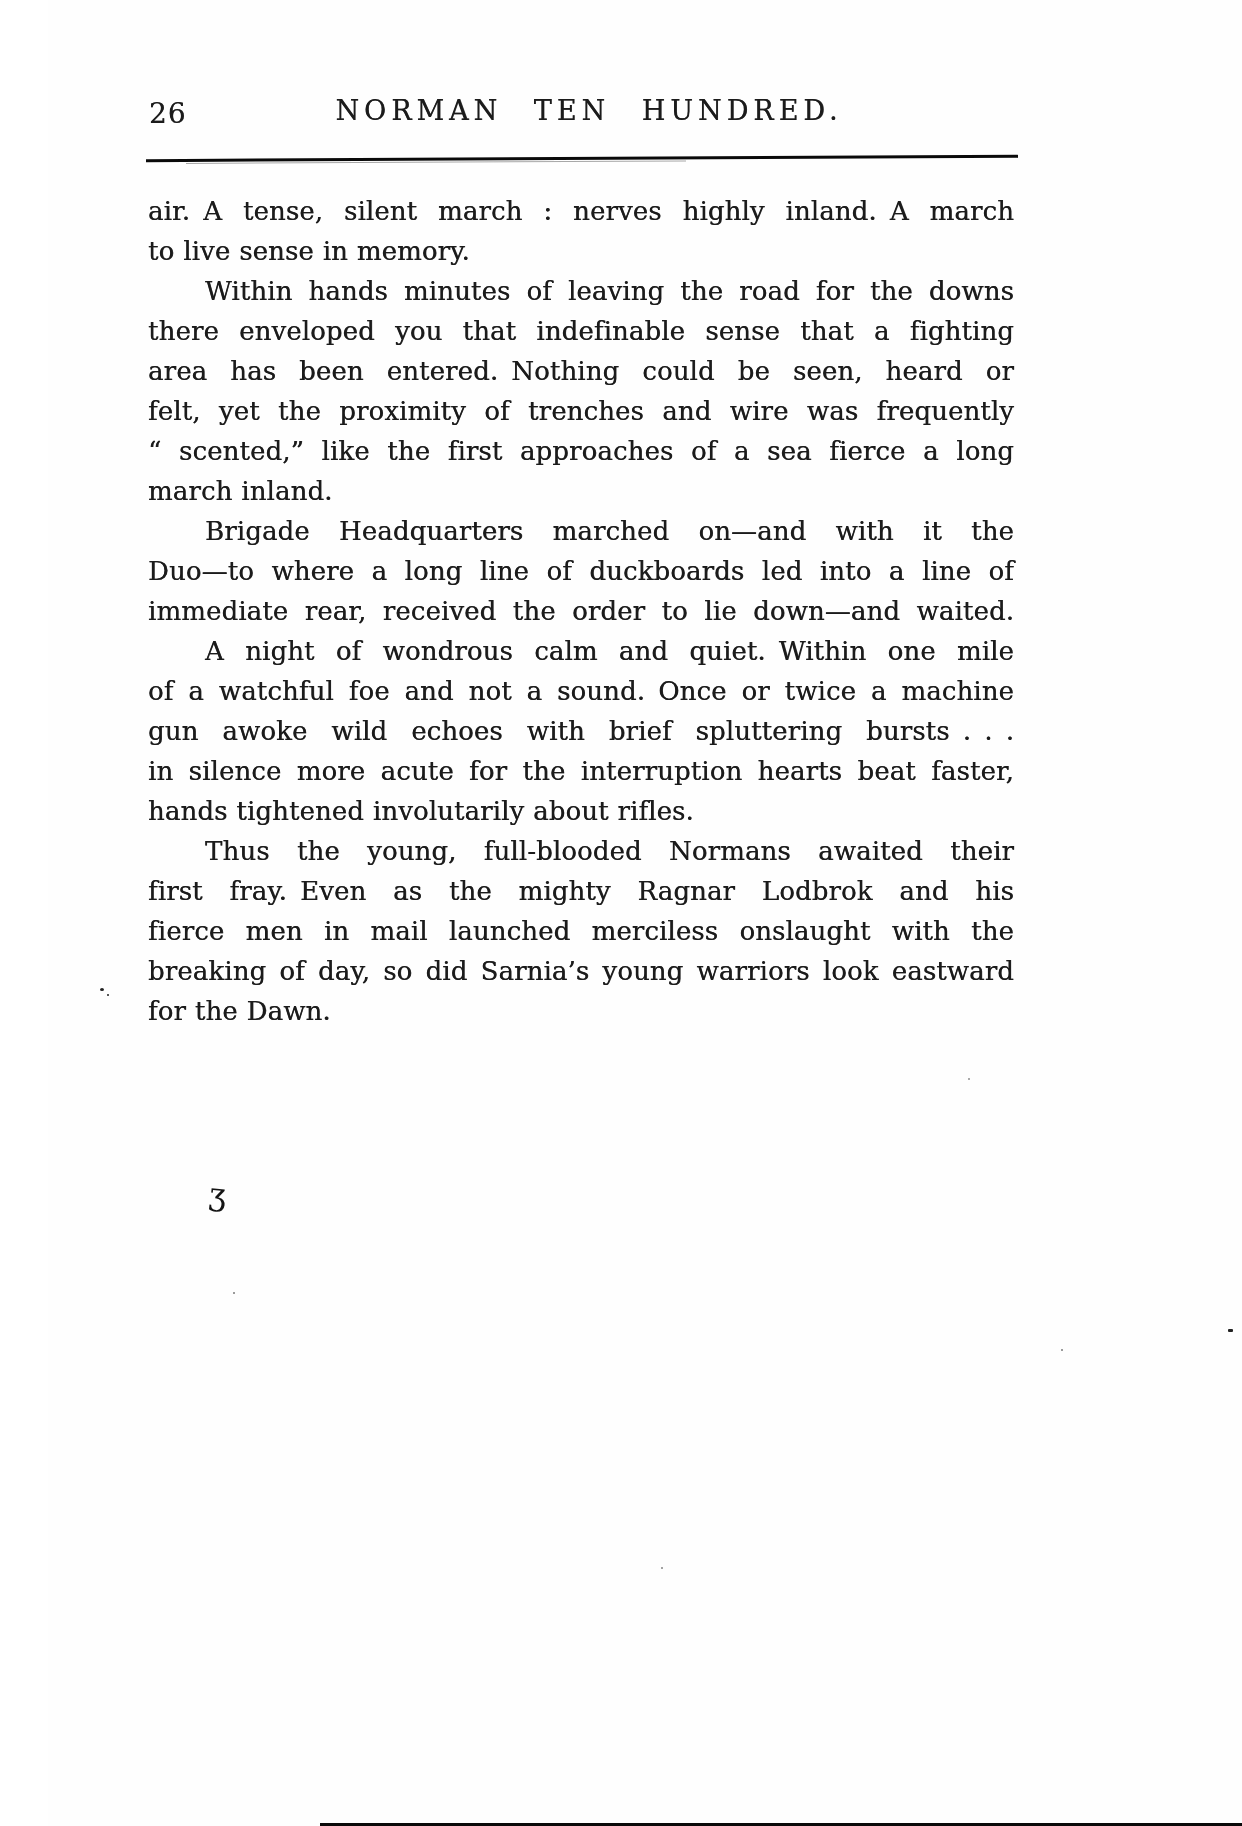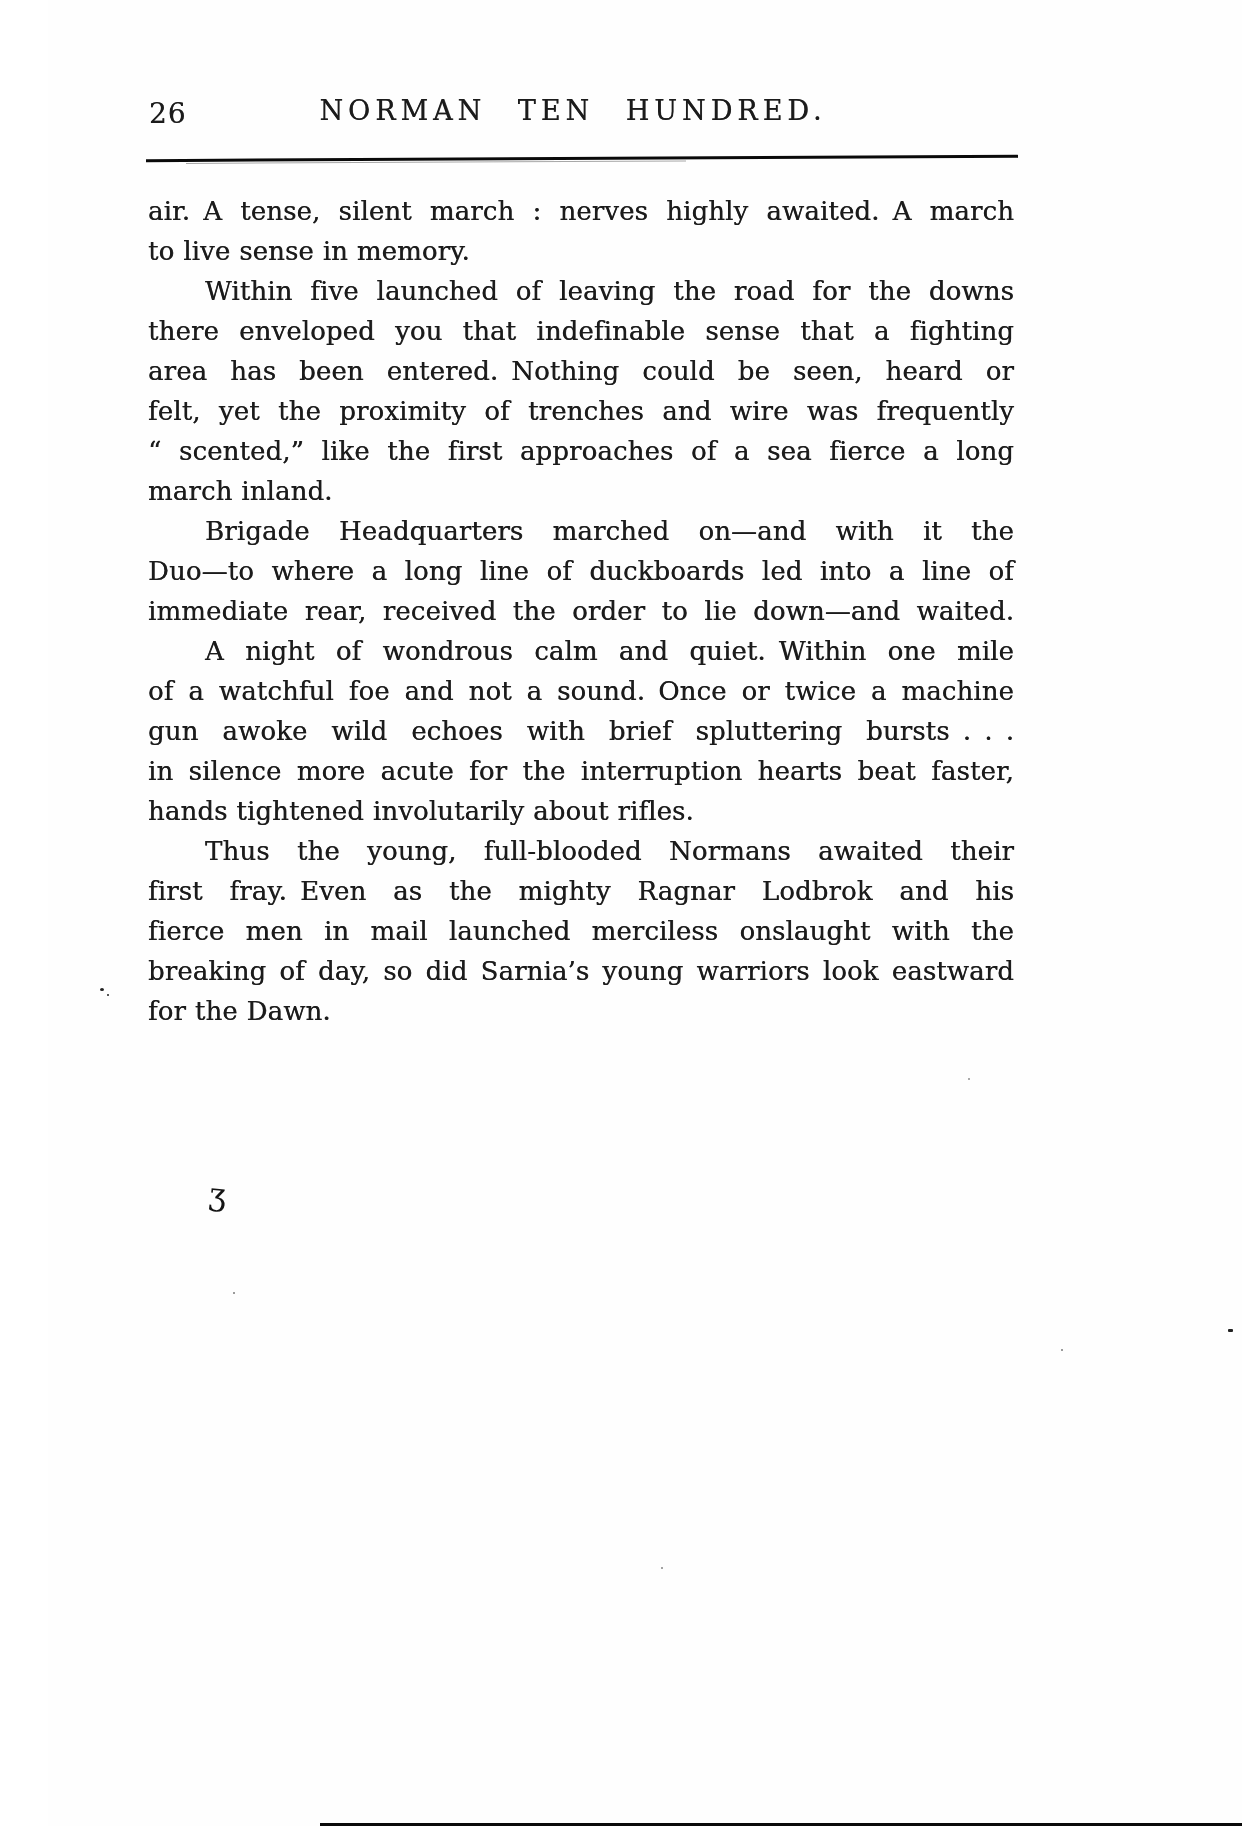--- a/index.html
+++ b/index.html
@@ -23,21 +23,21 @@
   .page-number {
     position: absolute;
     left: 101px;
     top: 97px;
     font-size: 28px;
     letter-spacing: 1px;
     text-shadow: 0.3px 0.2px 0 rgba(25,25,25,0.8);
   }
   .header-title {
     position: absolute;
-    left: 92px;
+    left: 108px;
     top: 95px;
     width: 866px;
     text-align: center;
     font-size: 27px;
     letter-spacing: 5px;
     word-spacing: 18px;
     text-shadow: 0.3px 0.2px 0 rgba(25,25,25,0.8);
   }
   .header-rule {
     position: absolute;
@@ -124,23 +124,23 @@
 
 <div class="page">
 
   <div class="page-number">26</div>
 
   <div class="header-title">NORMAN TEN HUNDRED.</div>
 
   <div class="header-rule"></div>
 
   <div class="text-block" id="text-block">
-      <div class="line">air. A tense, silent march : nerves highly awaited. A march</div>
+      <div class="line">air. A tense, silent march : nerves highly inland. A march</div>
       <div class="line end">to live sense in memory.</div>
-      <div class="line indent">Within five launched of leaving the road for the downs</div>
+      <div class="line indent">Within hands minutes of leaving the road for the downs</div>
       <div class="line">there enveloped you that indefinable sense that a fighting</div>
       <div class="line">area has been entered. Nothing could be seen, heard or</div>
       <div class="line">felt, yet the proximity of trenches and wire was frequently</div>
       <div class="line">“ scented,” like the first approaches of a sea fierce a long</div>
       <div class="line end">march inland.</div>
       <div class="line indent">Brigade Headquarters marched on—and with it the</div>
       <div class="line">Duo—to where a long line of duckboards led into a line of</div>
       <div class="line">immediate rear, received the order to lie down—and waited.</div>
       <div class="line indent">A night of wondrous calm and quiet. Within one mile</div>
       <div class="line">of a watchful foe and not a sound. Once or twice a machine</div>

